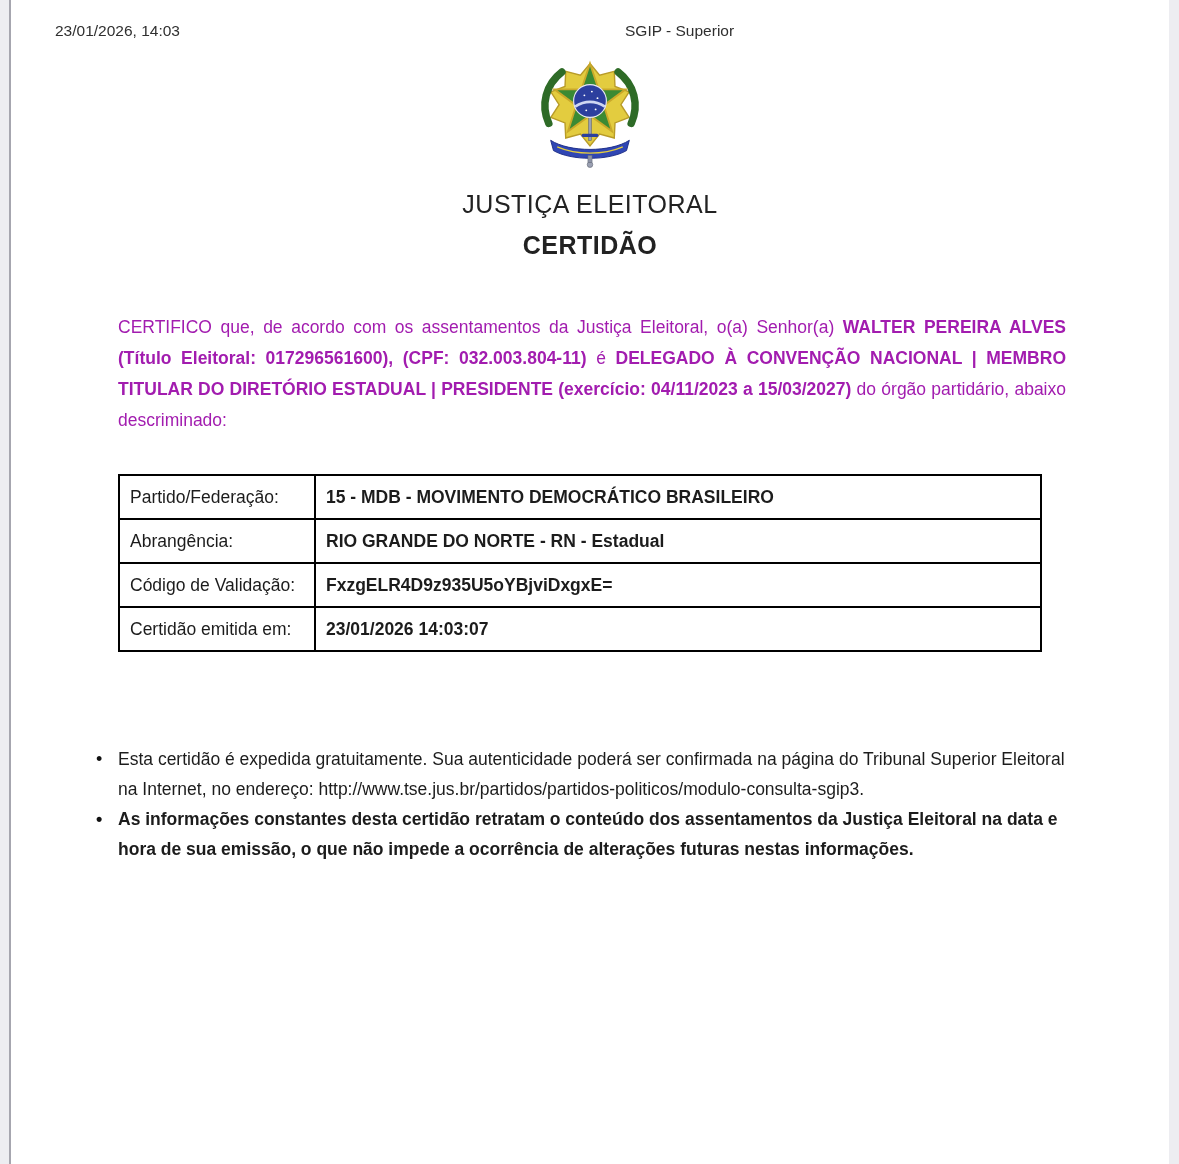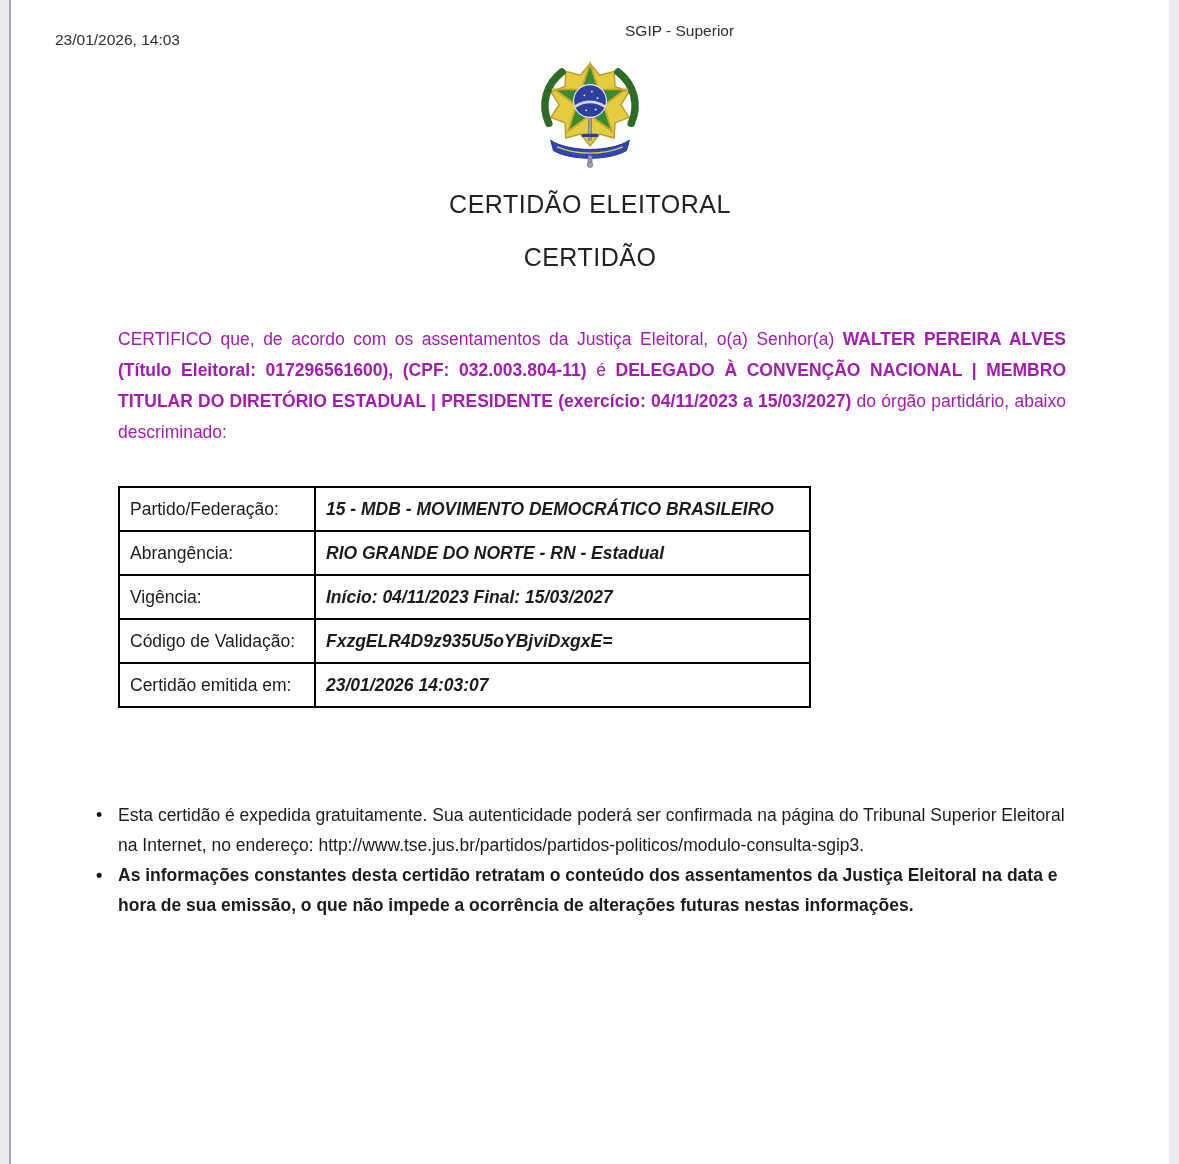--- a/index.html
+++ b/index.html
@@ -10,47 +10,47 @@
   }
   
   .gutter-left   { position:absolute; left:0; top:0; width:9px; height:100%; background:var(--gutter,#ededf1); }
   .gutter-left-line { position:absolute; left:9px; top:0; width:2px; height:100%; background:#a6a6af; }
   .gutter-right  { position:absolute; right:0; top:0; width:10px; height:100%; background:var(--gutter,#ededf1); border-left:1px solid #d4d4dc; }
 
   .page { position:absolute; left:11px; right:10px; top:0; bottom:0; background:#fff; }
 
   
   .print-header { position:relative; padding-top:22px; height:20px; font-size:15.5px; color:#2f2f2f; }
-  .print-datetime { position:absolute; left:44px; top:31px; }
+  .print-datetime { position:absolute; left:44px; top:22px; }
   .print-title    { position:absolute; left:614px; top:22px; }
 
   
   .crest-wrap { margin-top:14px; text-align:center; height:118px; }
   .crest-wrap svg { display:inline-block; }
 
   
   .title-main, .title-sub { text-align:center; font-size:25px; letter-spacing:0.5px; color:#222; font-weight:400; }
   .title-main { margin-top:16px; }
-  .title-sub  { margin-top:24px; }
+  .title-sub  { margin-top:12px;font-weight:bold; }
 
   
   .cert-par {
     margin:52px 103px 0 107px;
     font-size:17.5px; line-height:31px; text-align:justify; color:#a21caf;
   }
   .cert-par .b, .b { font-weight:700; }
 
   
   .cert-table {
-    margin:38px 0 0 107px; border-collapse:collapse; width:693px;
+    margin:38px 0 0 107px; border-collapse:collapse; width:924px;
     font-size:17.5px; table-layout:fixed;
   }
   .cert-table td { border:2px solid var(--border,#000); height:42px; padding:0 0 0 10px; vertical-align:middle; }
   .cert-table td.label-cell { width:184px; font-weight:400; }
-  .cert-table td.value-cell { font-weight:700;font-style:italic; }
+  .cert-table td.value-cell { font-weight:700; }
 
   
   .notes {
     margin:92px 100px 16px 0; padding-left:107px; list-style:none;
     font-size:17.5px; line-height:30px;
   }
   .notes li { position:relative; }
   .notes li::before {
     content:"\2022"; position:absolute; left:-22px; top:0;
     font-size:18px; color:#111;
@@ -92,38 +92,34 @@
       <circle cx="60" cy="48" r="17.5" fill="#2c3f9e" stroke="#e8e8f0" stroke-width="1.2"></circle>
       <path d="M44,54 Q60,44 76,54" fill="none" stroke="#cfd6f2" stroke-width="3"></path>
       <circle cx="54" cy="42" r="1" fill="#ffffff"></circle>
         <circle cx="62" cy="38" r="1" fill="#ffffff"></circle>
       <circle cx="68" cy="45" r="1" fill="#ffffff"></circle>
         <circle cx="56" cy="58" r="1" fill="#ffffff"></circle>
       <circle cx="66" cy="57" r="1" fill="#ffffff"></circle>
     </svg>
   </div>
 
-  <div class="title-main">CERTIDÃO ELEITORAL</div>
+  <div class="title-main">JUSTIÇA ELEITORAL</div>
   <div class="title-sub">CERTIDÃO</div>
 
   <p class="cert-par"><span>CERTIFICO que, de acordo com os assentamentos da Justiça Eleitoral, o(a) Senhor(a) </span><span class="b">WALTER PEREIRA ALVES (Título Eleitoral: 017296561600), (CPF: 032.003.804-11)</span><span> é </span><span class="b">DELEGADO À CONVENÇÃO NACIONAL | MEMBRO TITULAR DO DIRETÓRIO ESTADUAL | PRESIDENTE (exercício: 04/11/2023 a 15/03/2027)</span><span> do órgão partidário, abaixo descriminado:</span></p>
 
   <table class="cert-table">
     <tbody>
         <tr>
           <td class="label-cell">Partido/Federação:</td>
           <td class="value-cell">15 - MDB - MOVIMENTO DEMOCRÁTICO BRASILEIRO</td>
         </tr>
         <tr>
           <td class="label-cell">Abrangência:</td>
           <td class="value-cell">RIO GRANDE DO NORTE - RN - Estadual</td>
-        </tr>
-        <tr>
-          <td class="label-cell">Vigência:</td>
-          <td class="value-cell">Início: 04/11/2023 Final: 15/03/2027</td>
         </tr>
         <tr>
           <td class="label-cell">Código de Validação:</td>
           <td class="value-cell">FxzgELR4D9z935U5oYBjviDxgxE=</td>
         </tr>
         <tr>
           <td class="label-cell">Certidão emitida em:</td>
           <td class="value-cell">23/01/2026 14:03:07</td>
         </tr>
       </tbody>

